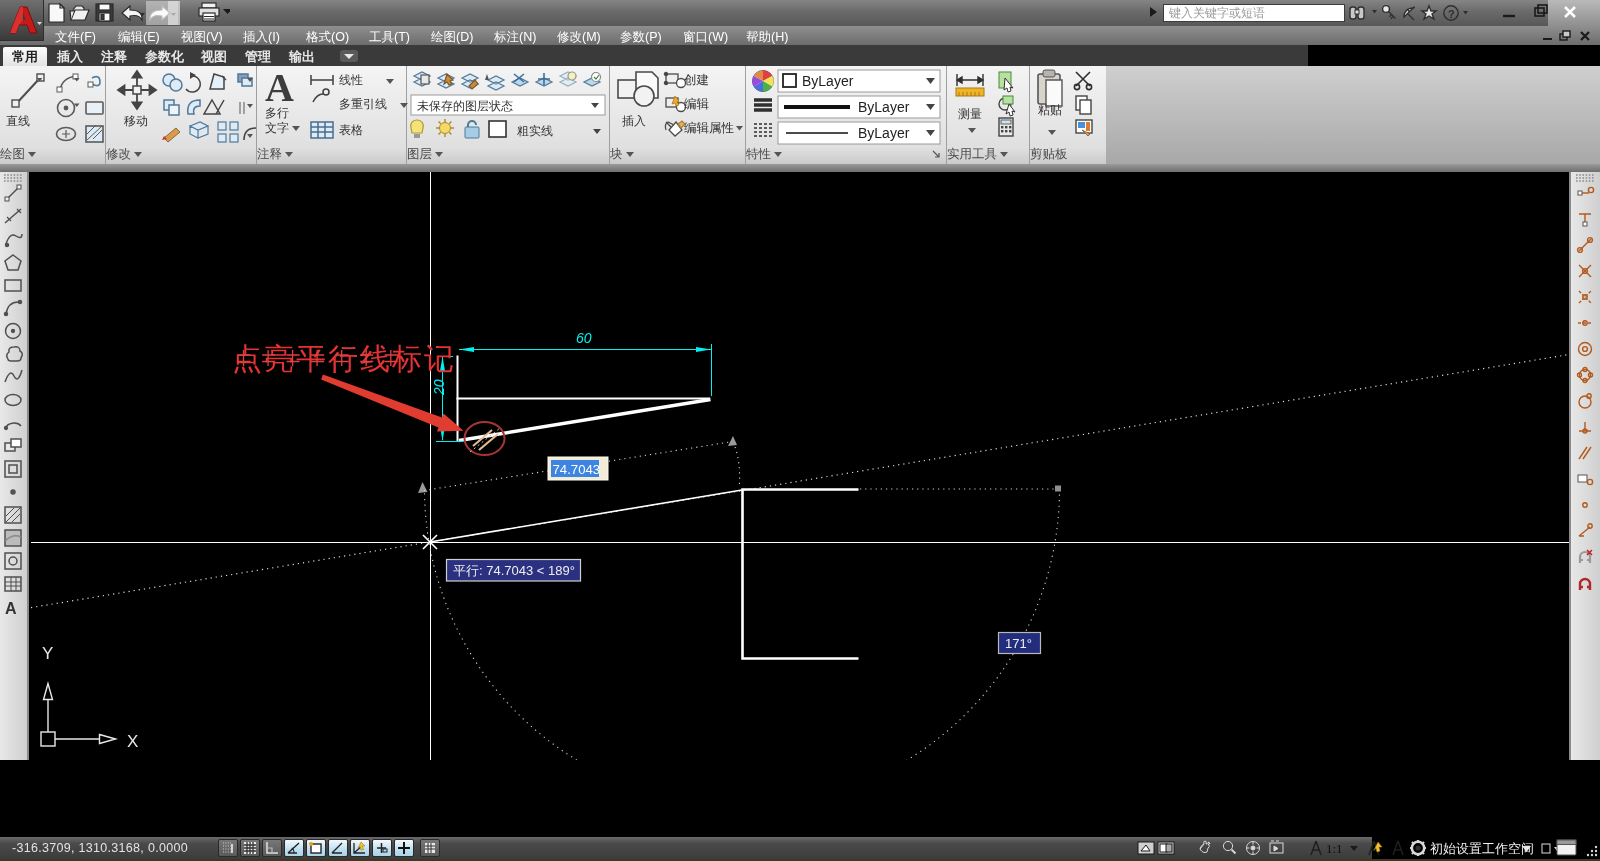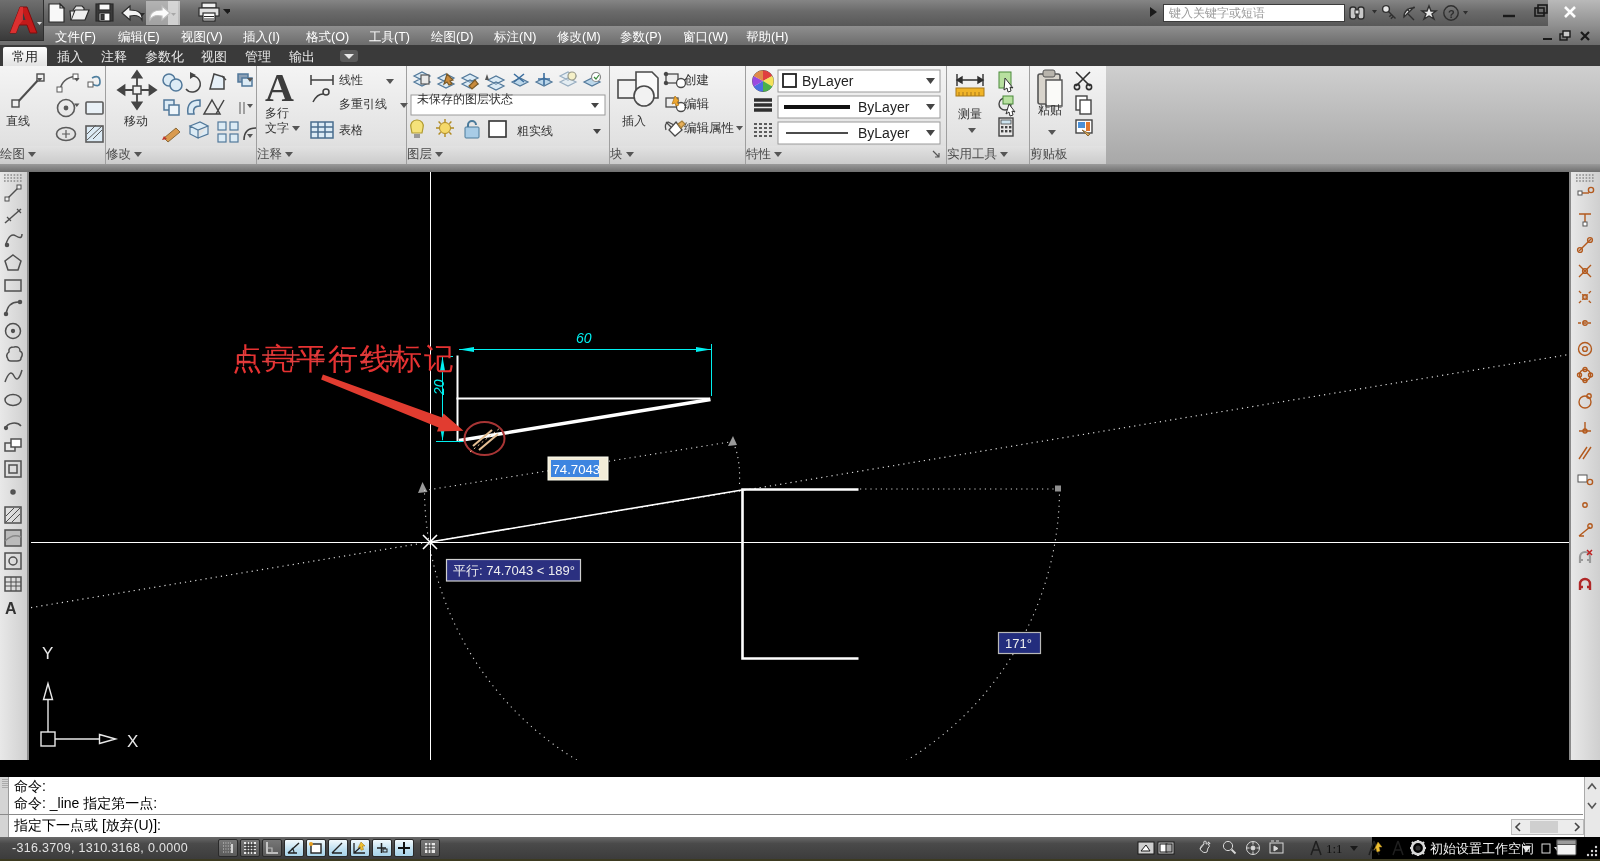--- a/index.html
+++ b/index.html
@@ -7,21 +7,21 @@
 .abs{position:absolute}
 #app{position:relative;width:1600px;height:861px}
 
 #titlebar{left:0;top:0;width:1600px;height:26px;background:linear-gradient(#858585,#6a6a6a 45%,#585858)}
 #logo{left:0;top:0;width:44px;height:41px;background:linear-gradient(#6f6f6f,#3a3a3a);border-right:1px solid #2e2e2e;border-bottom:1px solid #2e2e2e;z-index:5}
 #title{left:577px;top:0;font-size:15px;color:#101010;line-height:26px}
 
 #menubar{left:0;top:26px;width:1600px;height:19px;background:linear-gradient(#8f8f8f,#6c6c6c);color:#fff;font-size:12.5px}
 .mi{position:absolute;top:2.5px}
 
-#tabrow{left:0;top:45px;width:1600px;height:21px;background:#3a3a3a;color:#e8e8e8;font-size:13px;font-weight:normal}
+#tabrow{left:0;top:45px;width:1308px;height:21px;background:#3a3a3a;color:#e8e8e8;font-size:13px;font-weight:bold}
 .rtab{position:absolute;top:2px;height:19px;line-height:19px;padding:0 9px}
 .rtab.sel{background:linear-gradient(#fdfdfd,#e3e3e3);color:#222;border-radius:2px 2px 0 0}
 
 #ribbon{left:0;top:66px;width:1600px;height:98px;background:linear-gradient(#cfcfcf,#a8a8a8)}
 #panels{position:absolute;left:0;top:0;width:1106px;height:98px;background:linear-gradient(#f4f4f4,#e2e2e2 75%,#d5d5d5)}
 .plabel{position:absolute;top:80px;height:18px;width:100%;font-size:12.5px;color:#4a4a4a;line-height:17px;background:linear-gradient(#e2e2e2,#cbcbcb)}
 .panel{position:absolute;top:0;height:98px;border-right:1px solid #9f9f9f}
 .dtri{display:inline-block;width:0;height:0;border-left:4px solid transparent;border-right:4px solid transparent;border-top:5px solid #555;vertical-align:1px;margin-left:3px}
 .icon-lbl{position:absolute;font-size:12px;color:#333}
 
@@ -284,21 +284,21 @@
                 </g>
               </g>
           <g transform="translate(56,2)">
                 <rect x="2" y="7" width="14" height="11" rx="1" fill="#a8cce6" stroke="#4a7a9a"></rect>
                 <path d="M5,7 v-2 a4,4 0 0 1 8,0" fill="none" stroke="#4a7a9a" stroke-width="2"></path>
               </g>
           <rect x="82" y="3" width="17" height="16" fill="#fff" stroke="#333" stroke-width="1.6"></rect>
         </g>
         <path d="M186,63 l8,0 -4,5 z" fill="#444"></path>
       </svg>
-      <div class="icon-lbl" style="left:10px;top:25px">未保存的图层状态</div>
+      <div class="icon-lbl" style="left:10px;top:32px">未保存的图层状态</div>
       <div class="icon-lbl" style="left:110px;top:57px">粗实线</div>
       <div class="plabel" style="top:80px">图层<span class="dtri"></span></div>
     </div>
     <div class="panel" style="left:610px;width:136px">
       <svg width="136" height="80" viewBox="0 0 136 80">
         <g stroke="#4a4a4a" stroke-width="1.6" fill="#f2f2f2">
           <rect x="8" y="14" width="22" height="18"></rect>
           <path d="M26,6 h16 l6,6 v20 h-22 z" fill="#fafafa"></path>
           <circle cx="34" cy="30" r="10" fill="#f2f2f2"></circle>
         </g>
@@ -661,38 +661,20 @@
               <path d="M3,14 v-6 a5,5 0 0 1 10,0 v6 m-10,-3 h3 m7,0 h-3" stroke="#9a9a9a" stroke-width="2.2"></path>
               <path d="M10,1 l5,5 m0,-5 l-5,5" stroke="#c02020" stroke-width="1.5"></path>
             </g>
           <g transform="translate(6,403)">
               <path d="M3,15 v-6 a5,5 0 0 1 10,0 v6 m-10,-3 h3 m7,0 h-3" stroke="#b02828" stroke-width="2.4"></path>
             </g>
         </g>
       </svg>
     </div>
   </div>
-  <div class="abs" id="cmd">
-    <div class="abs" style="left:0;top:0;width:9px;height:60px;background:#d4d4d4;border-right:1px solid #9a9a9a"></div>
-    <div class="abs" style="left:2px;top:2px;width:6px;height:10px;background:repeating-linear-gradient(#aaa 0 1px,#d4d4d4 1px 2px)"></div>
-    <div class="abs" style="left:14px;top:1px">命令:</div>
-    <div class="abs" style="left:14px;top:18px">命令: _line 指定第一点:</div>
-    <div class="abs" style="left:0;top:37px;width:1583px;height:1px;background:#8a8a8a"></div>
-    <div class="abs" style="left:14px;top:40px">指定下一点或 [放弃(U)]:</div>
-    <div class="abs" style="left:1584px;top:0;width:16px;height:60px;background:#e8e8e8;border-left:1px solid #aaa"></div>
-    <svg class="abs" style="left:1584px;top:2px" width="16" height="36" viewBox="0 0 16 36">
-      <path d="M4,10 l4,-5 4,5 M4,24 l4,5 4,-5" stroke="#555" stroke-width="1.6" fill="none"></path>
-    </svg>
-    <div class="abs" style="left:1511px;top:42px;width:73px;height:16px;background:#ececec;border:1px solid #bbb">
-      <svg width="71" height="14" viewBox="0 0 71 14">
-          <path d="M8,3 l-4,4 4,4 M63,3 l4,4 -4,4" stroke="#444" stroke-width="1.6" fill="none"></path>
-          <rect x="18" y="1" width="28" height="12" fill="#cfcfcf"></rect>
-        </svg>
-    </div>
-  </div>
   <div class="abs" id="status">
     <div class="abs" style="left:12px;top:4px;font-size:12.5px;letter-spacing:.3px">-316.3709,  1310.3168,  0.0000</div>
     <div class="sbtn off" style="left:218px"><svg width="18" height="16" viewBox="0 0 18 16">
           <path d="M4,3 h8 M4,6 h8 M4,9 h8 M4,12 h8" stroke="#ccc" stroke-width="1" stroke-dasharray="1 1.4" fill="none"></path>
           <path d="M13,4 v9" stroke="#eee" stroke-width="1.6"></path>
         </svg></div>
     <div class="sbtn off" style="left:240px"><svg width="18" height="16" viewBox="0 0 18 16">
           <rect x="3" y="2" width="12" height="12" fill="#e8e8e8"></rect>
           <path d="M3,5 h12 M3,8 h12 M3,11 h12 M6,2 v12 M9,2 v12 M12,2 v12" stroke="#333" stroke-width="1.3"></path>
         </svg></div>

